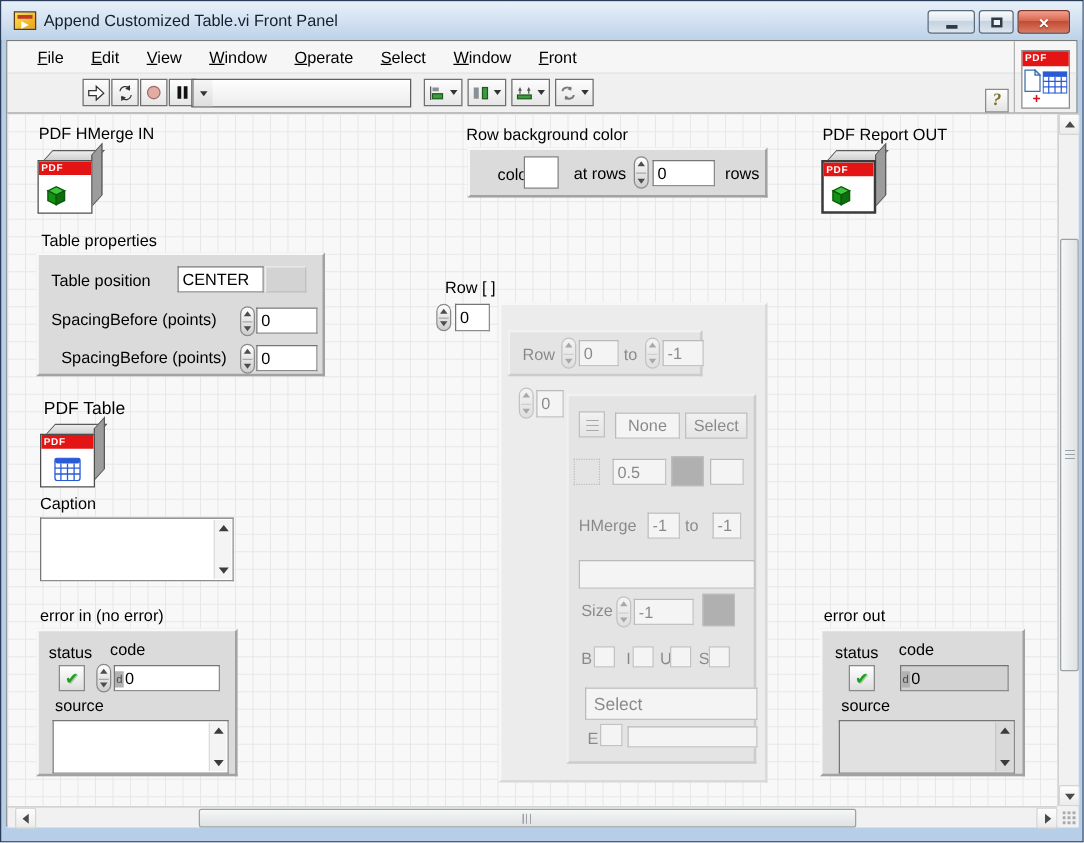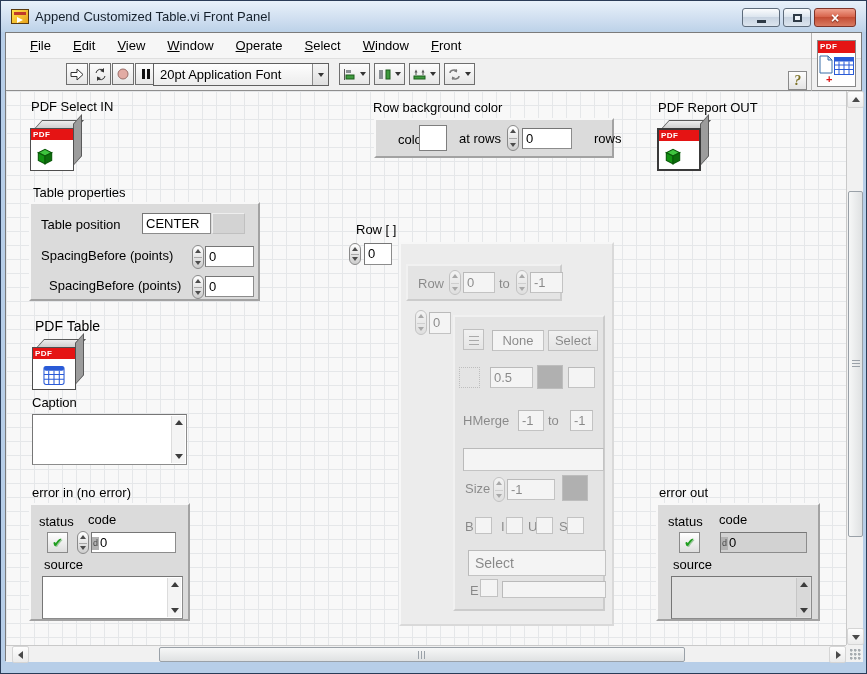--- a/index.html
+++ b/index.html
@@ -216,21 +216,20 @@
             <circle cx="6" cy="6" r="5" fill="#e2aba4" stroke="#9a6e69"></circle>
           </svg>
       </div>
       <div class="tbtn" style="left:129px">
         <svg width="10" height="12">
             <rect x="1" y="1" width="3" height="10" fill="#111"></rect>
             <rect x="6" y="1" width="3" height="10" fill="#111"></rect>
           </svg>
       </div>
       <div class="fontbox">
-        <span class="fname">20pt Application Font</span>
         <span class="fdrop">
             <span class="caret"></span>
           </span>
       </div>
       <div class="ddbtn" style="left:333px">
         <svg width="13" height="11">
             <line x1="1.5" y1="0" x2="1.5" y2="11" stroke="#555"></line>
             <rect x="3" y="1" width="5" height="3" fill="#8a8f94"></rect>
             <rect x="3" y="6" width="8" height="4" fill="#3f9b3f" stroke="#1d5c1d"></rect>
           </svg>
@@ -276,21 +275,21 @@
         <svg width="20" height="18" viewBox="0 0 20 18" style="position:absolute;right:1px;top:4px">
           <rect x="0.5" y="0.5" width="19" height="17" fill="#fff" stroke="#2a5bd7"></rect>
             <rect x="0.5" y="0.5" width="19" height="4" fill="#2a5bd7"></rect>
           <path d="M0.5 8 H19.5 M0.5 12.5 H19.5 M5 4.5 V17.5 M10 4.5 V17.5 M15 4.5 V17.5" stroke="#2a5bd7" fill="none"></path>
         </svg>
       </div>
     </div>
 
     <div class="panel">
 
-      <span class="lbl" style="left:25px;top:8px">PDF Select IN</span>
+      <span class="lbl" style="left:25px;top:8px">PDF HMerge IN</span>
       <div class="pdf3d" style="left:23px;top:26px">
         <div class="face-top"></div>
         <div class="face-side"></div>
         <div class="face-front">
           <div class="pdf-banner">PDF</div>
           <div class="glyph-slot">
             <svg width="20" height="20" viewBox="0 0 18 18">
               <polygon points="3,6 9,3 15,6 9,9" fill="#3ec43e" stroke="#0a5a0a"></polygon>
               <polygon points="3,6 9,9 9,16 3,13" fill="#129212" stroke="#0a5a0a"></polygon>
               <polygon points="15,6 9,9 9,16 15,13" fill="#0c6e0c" stroke="#0a5a0a"></polygon>
@@ -302,21 +301,21 @@
       <span class="lbl" style="left:367px;top:9px">Row background color</span>
       <div class="cluster" style="left:368px;top:27px;width:240px;height:40px">
         <span class="lbl" style="left:22px;top:12px">color</span>
         <div class="colorbox" style="left:43px;top:5px;width:28px;height:26px"></div>
         <span class="lbl" style="left:83px;top:11px">at rows</span>
         <div class="spin" style="left:131px;top:5px;height:26px">
             <i class="su"></i>
             <i class="sd"></i>
           </div>
         <div class="fld" style="left:146px;top:8px;width:50px;height:21px">0</div>
-        <span class="lbl" style="left:218px;top:11px">rows</span>
+        <span class="lbl" style="left:204px;top:11px">rows</span>
       </div>
 
       <span class="lbl" style="left:652px;top:9px">PDF Report OUT</span>
       <div class="pdf3d indicator" style="left:650px;top:26px">
         <div class="face-top"></div>
         <div class="face-side"></div>
         <div class="face-front">
           <div class="pdf-banner">PDF</div>
           <div class="glyph-slot">
             <svg width="20" height="20" viewBox="0 0 18 18">

